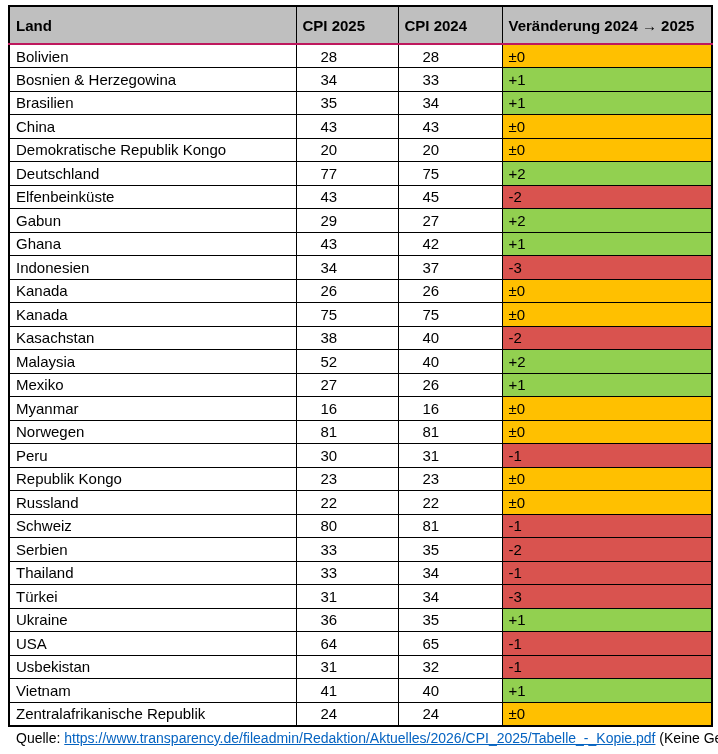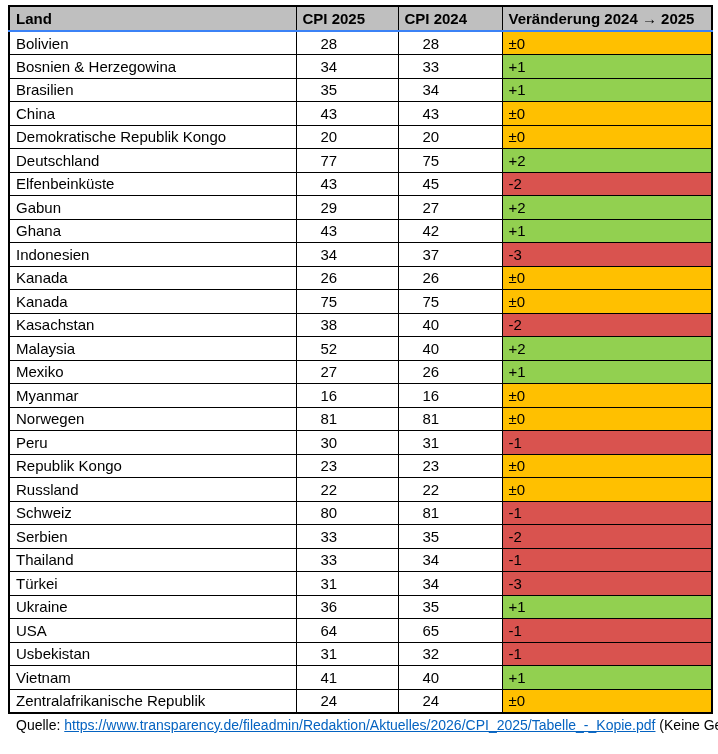--- a/index.html
+++ b/index.html
@@ -29,22 +29,22 @@
     text-align: left;
     vertical-align: middle;
     font-size: 15px;
     color: #000;
     white-space: nowrap;
     overflow: hidden;
   }
   thead th {
     background: var(--header-bg, #BFBFBF);
     font-weight: bold;
-    height: 25px;
-    border-bottom: 2px solid #3b82f6;
+    height: 38px;
+    border-bottom: 2px solid #be185d;
   }
   tbody td { height: 23.5px; font-weight: normal; }
   td.c-num { padding-left: 24px; }
   td.c-change { padding-left: 6px; }
   td.c-change.zero { background: var(--zero, #FFC000); }
   td.c-change.up   { background: var(--up, #92D050); }
   td.c-change.down { background: var(--down, #D9534F); }
 
   .footer {
     padding: 3px 0 0 8px;

